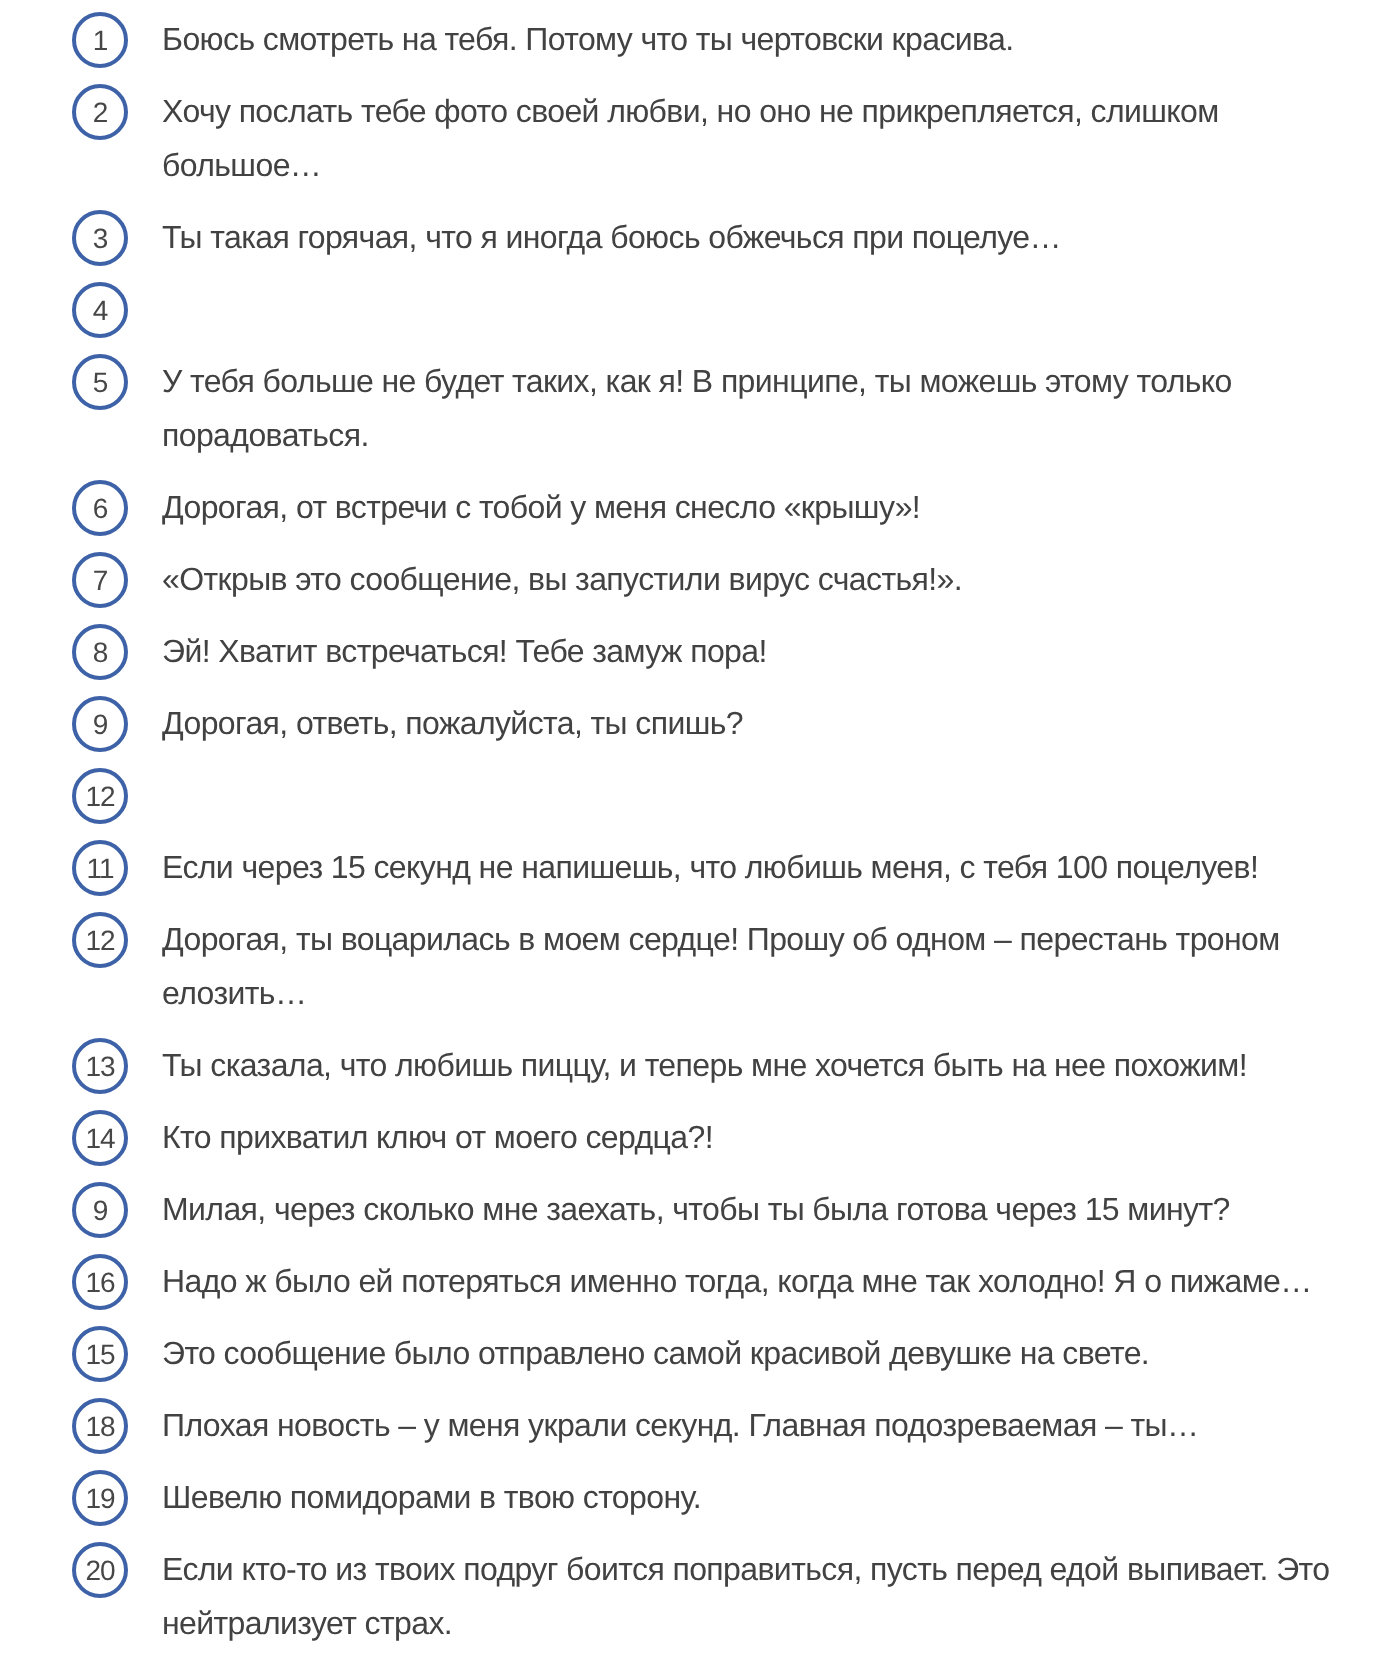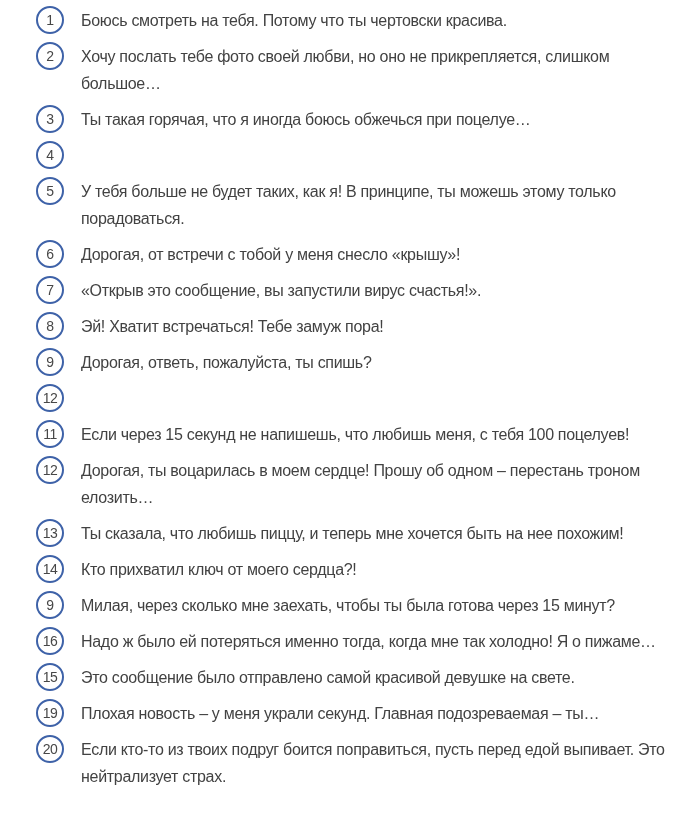--- a/index.html
+++ b/index.html
@@ -127,22 +127,26 @@
     <span class="num">16</span>
     <p class="text">Надо ж было ей потеряться именно тогда, когда мне так холодно! Я о пижаме…</p>
   </div>
 
   <div class="item">
     <span class="num">15</span>
     <p class="text">Это сообщение было отправлено самой красивой девушке на свете.</p>
   </div>
 
   <div class="item">
-    <span class="num">19</span>
+    <span class="num">18</span>
     <p class="text">Плохая новость – у меня украли секунд. Главная подозреваемая – ты…</p>
   </div>
 
+  <div class="item">
+    <span class="num">19</span>
+    <p class="text">Шевелю помидорами в твою сторону.</p>
+  </div>
 
   <div class="item">
     <span class="num">20</span>
     <p class="text">Если кто-то из твоих подруг боится поправиться, пусть перед едой выпивает. Это нейтрализует страх.</p>
   </div>
 </div>
 
 </body></html>

